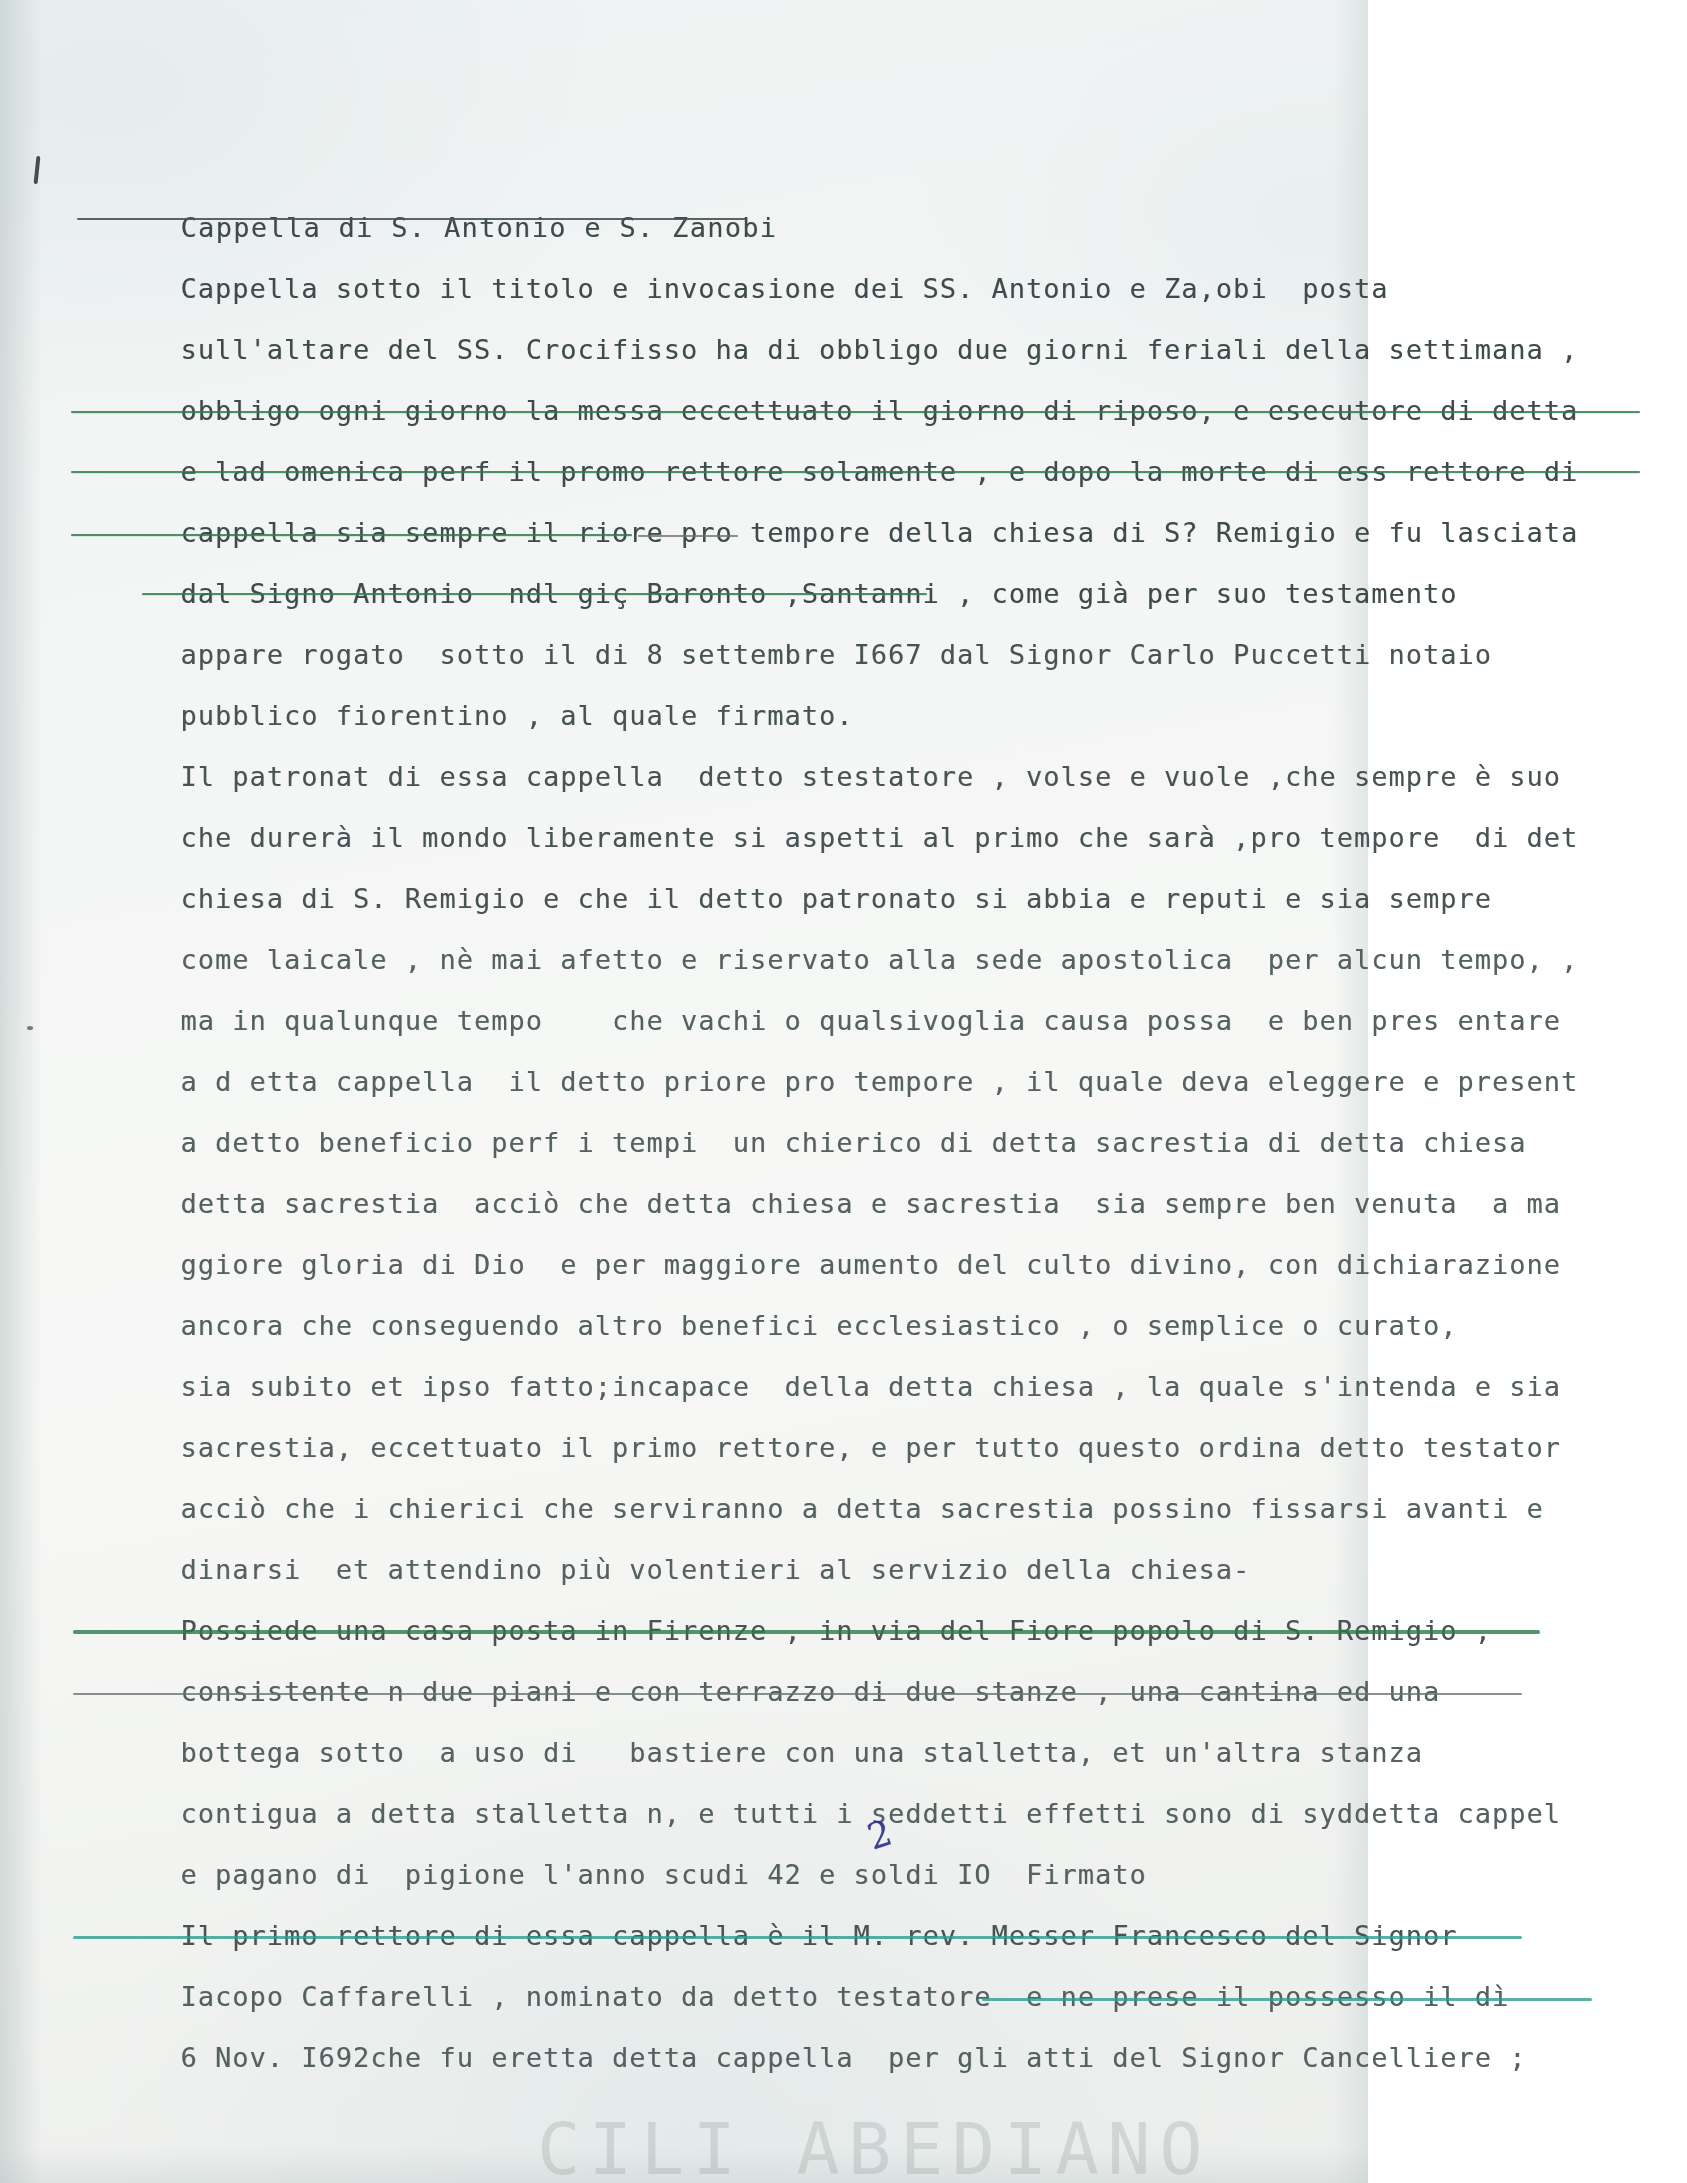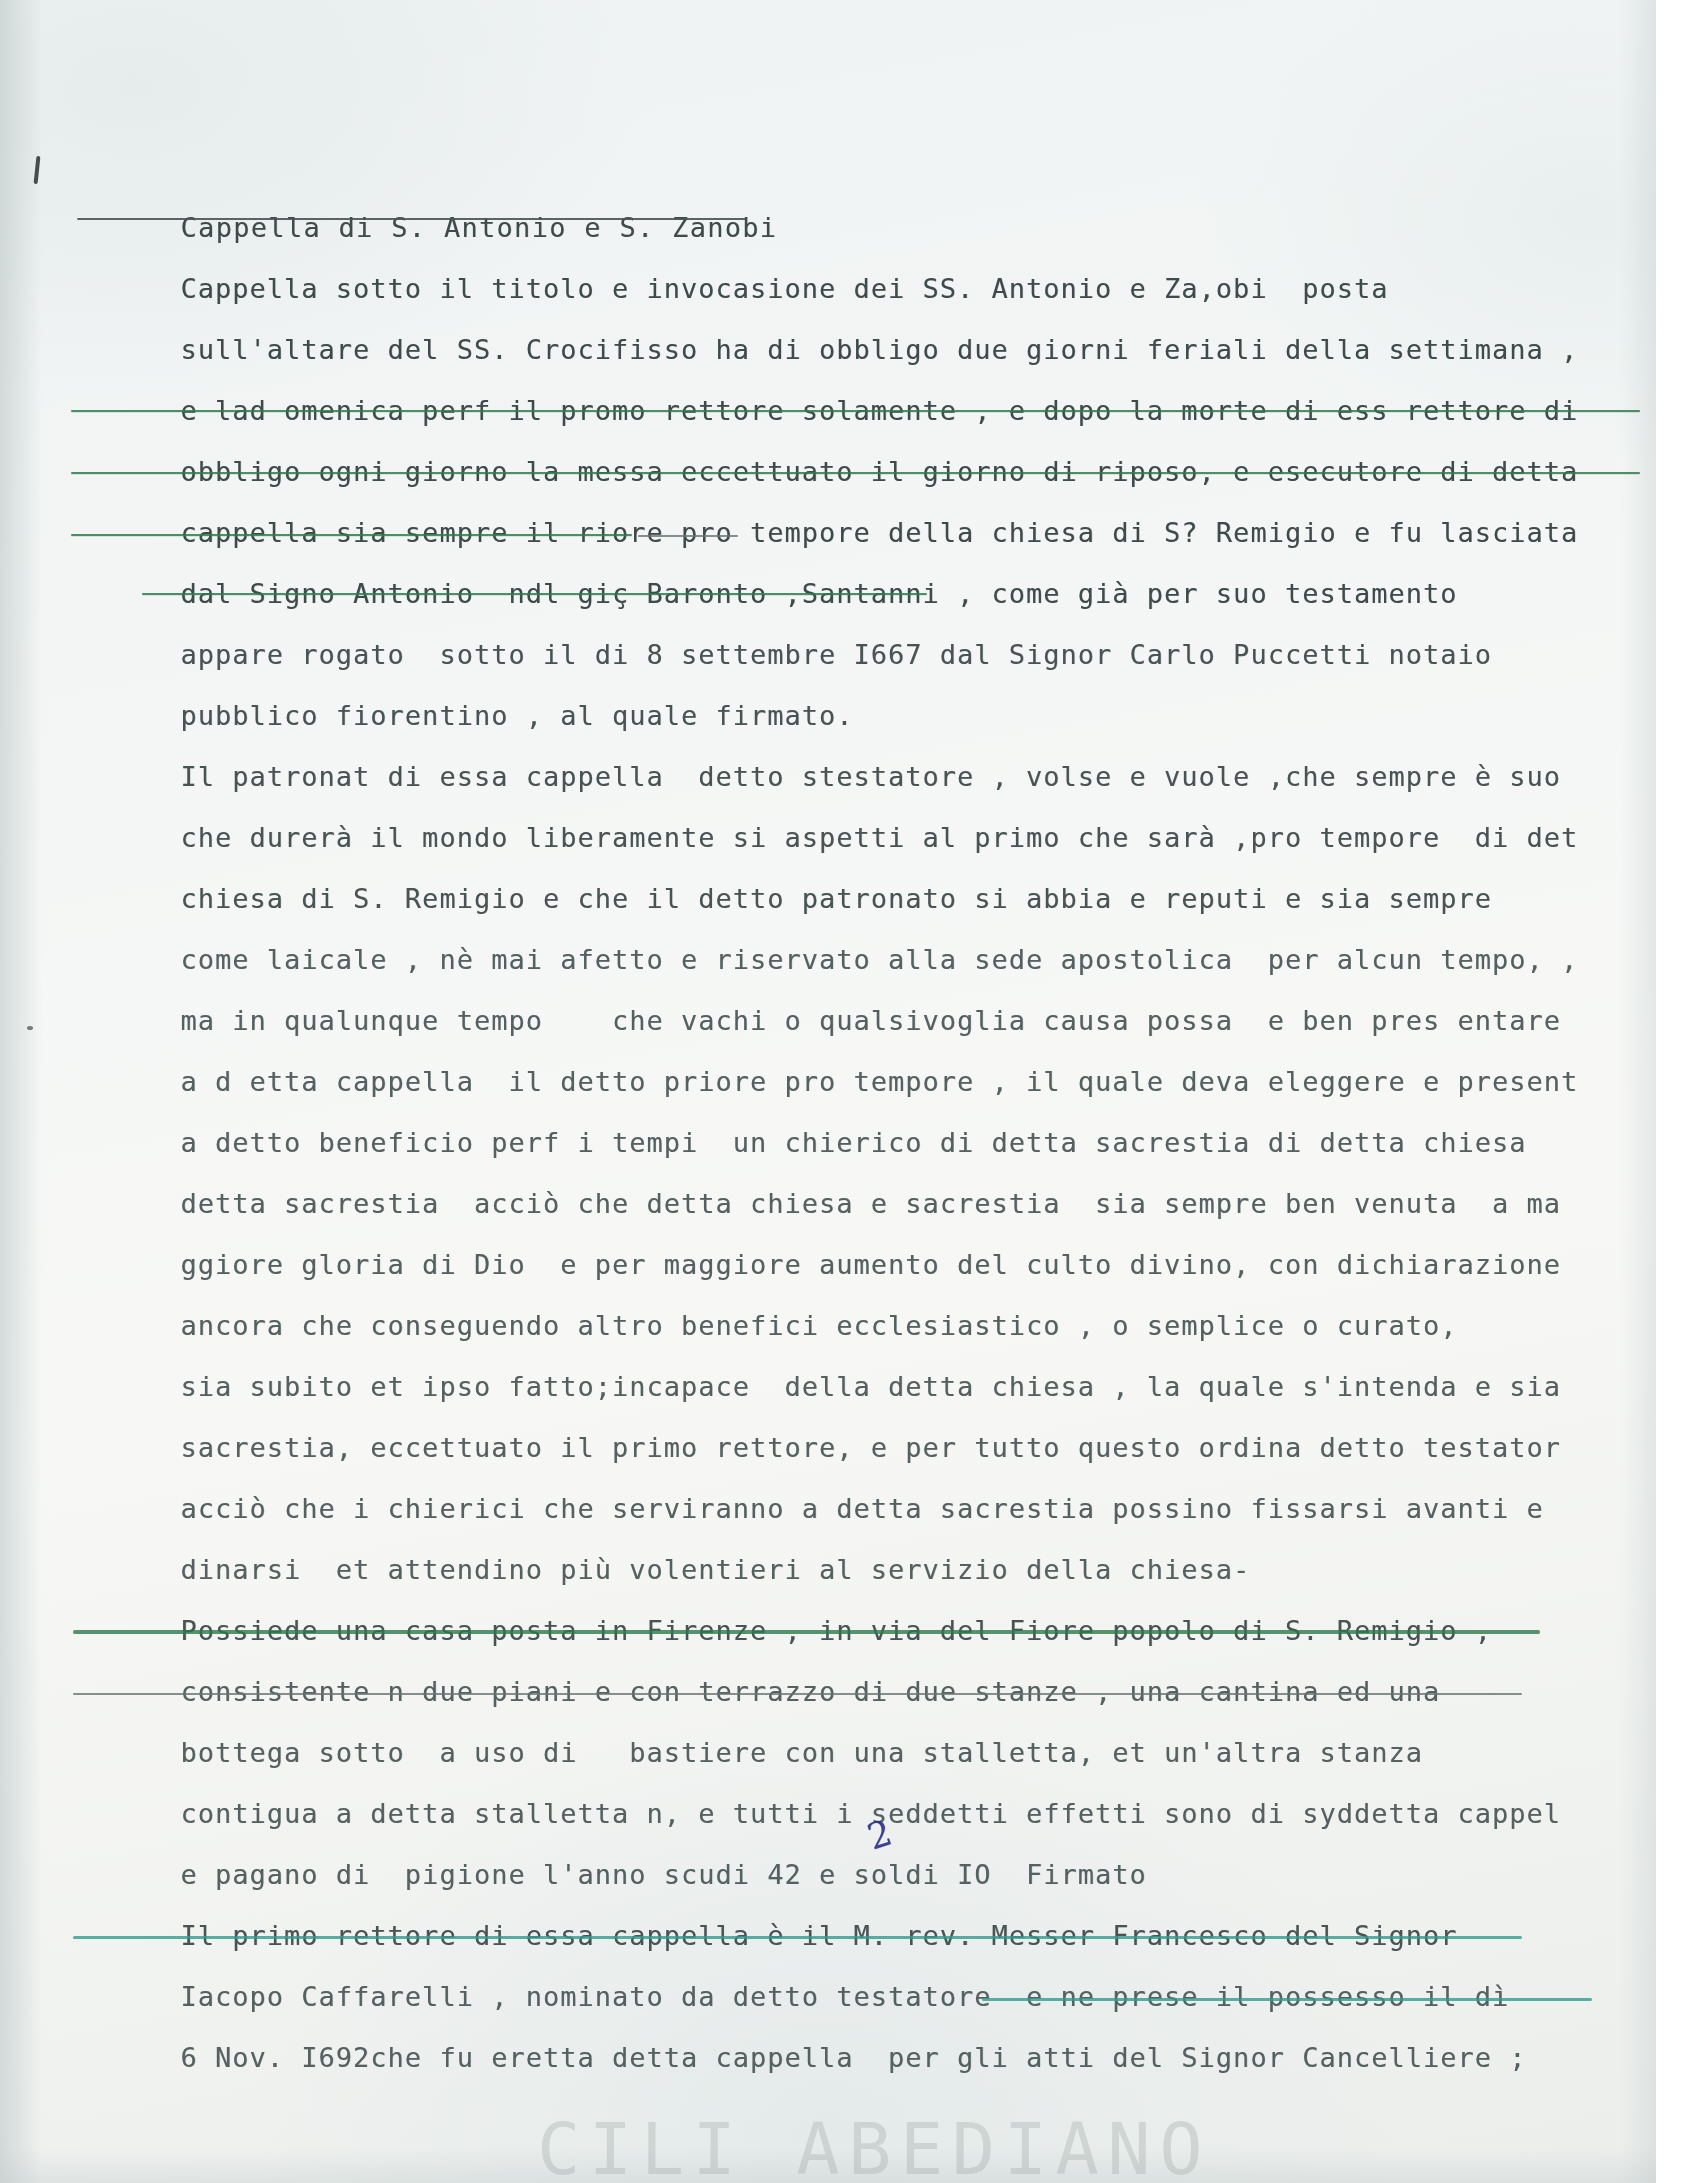--- a/index.html
+++ b/index.html
@@ -10,21 +10,21 @@
   body {
     width: 1688px;
     height: 2183px;
     overflow: hidden;
     font-family: "DejaVu Sans Mono", monospace;
   }
 
   
   .scan {
     position: relative;
-    width: 1656px;
+    width: 1368px;
     height: 2183px;
     background:
       radial-gradient(ellipse 845px 543px at 8% 4%, #e6ecec 0%, rgba(230,236,236,0) 60%),
       radial-gradient(ellipse 724px 483px at 96% 10%, #e9efef 0%, rgba(233,239,239,0) 55%),
       radial-gradient(ellipse 966px 724px at 50% 98%, #e4eaea 0%, rgba(228,234,234,0) 60%),
       linear-gradient(170deg, #eef2f2 0%, #f4f6f5 30%, #f7f8f6 60%, #eceeec 100%);
   }
   
   .scan:before {
     content: "";
@@ -166,27 +166,27 @@
 
     <div class="line">
       <span class="txt ink-a">Cappella sotto il titolo e invocasione dei SS. Antonio e Za,obi  posta</span>
     </div>
 
     <div class="line">
       <span class="txt ink-a">sull'altare del SS. Crocifisso ha di obbligo due giorni feriali della settimana ,</span>
     </div>
 
     <div class="line">
+      <span class="txt ink-a">obbligo ogni giorno la messa eccettuato il giorno di riposo, e esecutore di detta</span>
+      <span class="mark u-green" style="left:-6px; top:47px; width:1569px;"></span>
+    </div>
+
+    <div class="line">
       <span class="txt ink-a">e lad omenica perf il promo rettore solamente , e dopo la morte di ess rettore di</span>
       <span class="mark u-green" style="left:-6px; top:46px; width:1569px;"></span>
-    </div>
-
-    <div class="line">
-      <span class="txt ink-a">obbligo ogni giorno la messa eccettuato il giorno di riposo, e esecutore di detta</span>
-      <span class="mark u-green" style="left:-6px; top:47px; width:1569px;"></span>
     </div>
 
     <div class="line">
       <span class="txt ink-a">cappella sia sempre il riore pro tempore della chiesa di S? Remigio e fu lasciata</span>
       <span class="mark u-green" style="left:-6px; top:48px; width:561px;"></span>
       <span class="mark u-grey" style="left:561px; top:49px; width:100px;"></span>
     </div>
 
     <div class="line">
       <span class="txt ink-a">dal Signo Antonio  ndl giç Baronto ,Santanni , come già per suo testamento</span>

